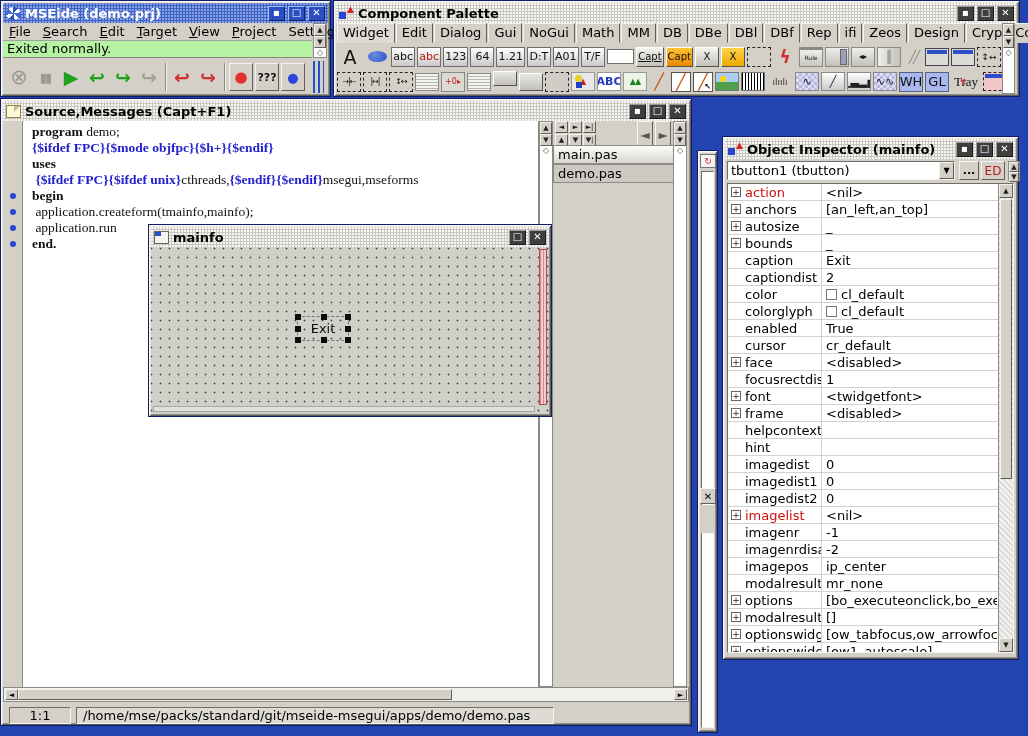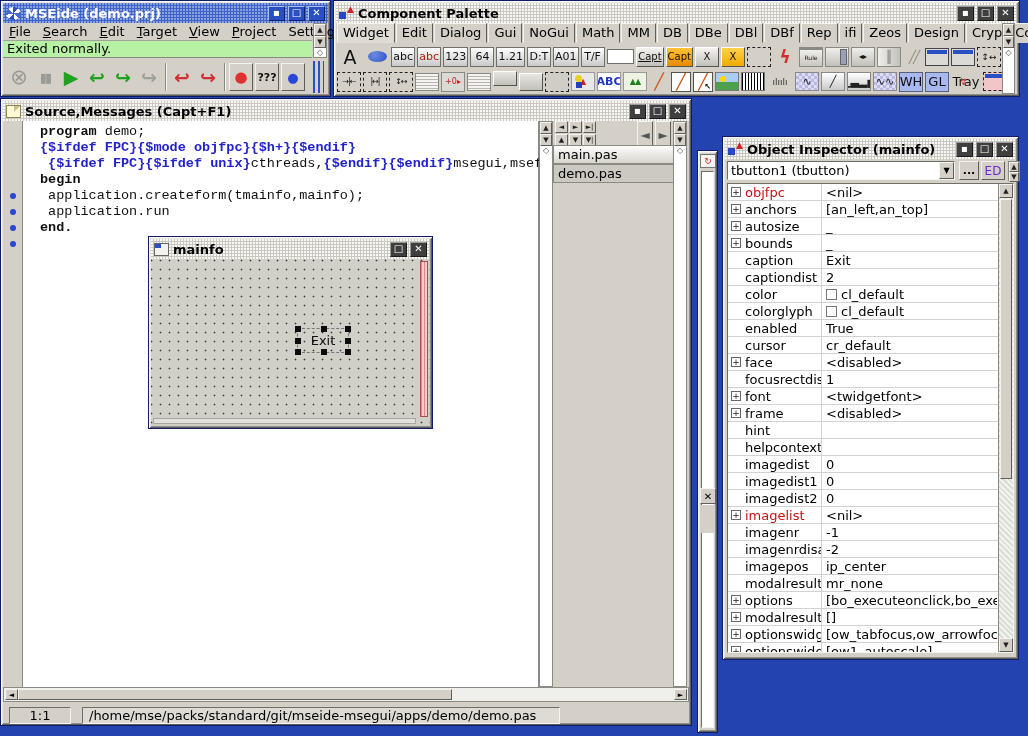--- a/index.html
+++ b/index.html
@@ -104,59 +104,59 @@
   .pic.brush.cur::after { content:"↖"; position:absolute; right:1px; bottom:0; font-size:8px; color:#111; }
   .pic.imagebox { width:28px; height:19px; border:1px solid #777; position:relative;
     background:linear-gradient(#aacdf4 0 55%, #4ea04e 55%); }
   .pic.imagebox::before { content:""; position:absolute; left:4px; top:3px; width:6px; height:6px; border-radius:50%; background:#ffd700; }
   .pic.barcodebox { width:28px; height:19px; border:1px solid #777;
     background:repeating-linear-gradient(90deg,#000 0 1px,#fff 1px 3px); }
   .pic.barsbox { font-size:9px; color:#333; min-width:26px; letter-spacing:0; }
   .pic.chartbox { width:26px; height:19px; border:1px solid #888; background:linear-gradient(#fff,#c9c9c9); font-size:11px; color:#222; }
   .pic.chartbox.check { background:repeating-conic-gradient(#b8b8e0 0 25%, #dcdcf4 0 50%); background-size:6px 6px; }
   .pic.bluebox { background:#aab8f0; border:1px solid #55607f; padding:0 3px; font-size:13px; }
-  .pic.traybox { font-size:13px; position:relative; min-width:30px; }
+  .pic.traybox { font-size:13px; position:relative; min-width:30px;font-family:Liberation Serif, serif; }
   .pic.traybox::after { content:"↯"; color:#d03030; position:absolute; left:8px; top:4px; font-size:10px; }
   .pic.pinkwin { width:26px; height:19px; border:1px dashed #222; background:#f2c6c6; position:relative; }
   .pic.pinkwin::before { content:""; position:absolute; left:1px; right:1px; top:1px; height:4px; background:#2a50c8; }
   #palette-scrollstrip { right:4px; top:22px; width:13px; height:71px; }
 
   
   #w-source { left:0; top:98px; width:692px; height:628px; }
   #editor { position:absolute; left:2px; top:22px; width:536px; height:566px; background:#fff; border-right:1px solid #8a8a84; }
   #gutter { position:absolute; left:0; top:0; width:20px; height:100%; background:#d4d0c8; border-right:1px solid #8a8a84; }
   .bpdot { position:absolute; left:7px; width:6px; height:6px; border-radius:50%; background:#2846d2; }
-  #code { position:absolute; left:37px; top:3px; right:0; font-family:Liberation Mono, monospace;
+  #code { position:absolute; left:29px; top:3px; right:0; font-family:Liberation Serif, serif;
     font-size:13.5px; line-height:16px; color:#111; }
   .cline { white-space:pre; height:16px; }
   .kw { font-weight:bold; }
   .dir { font-weight:bold; color:#2222cc; }
   #editor-vsb { left:538px; top:22px; width:14px; height:566px; }
   #src-rightpanel { position:absolute; left:552px; top:22px; width:138px; height:566px; }
   .navbtn { position:absolute; width:13px; height:12px; font-size:7px; display:flex; align-items:center; justify-content:center;
     background:#d4d0c8; border:1px solid; border-color:#f4f3ef #5f5f5a #5f5f5a #f4f3ef; color:#222; }
   .bignav { position:absolute; width:16px; height:28px; font-size:12px; display:flex; align-items:center; justify-content:center;
     background:#d4d0c8; border:1px solid; border-color:#f4f3ef #5f5f5a #5f5f5a #f4f3ef; color:#555; }
   #files-vsb { left:672px; top:22px; width:14px; height:566px; }
   .ftab { position:absolute; left:0; width:128px; height:19px; font-size:13px; padding:1px 4px 0;
     border:1px solid #8a8a84; background:#ccc9c2; white-space:nowrap; overflow:hidden; }
   .ftab.active { background:linear-gradient(#fdfdfb,#d8d5ce); }
   #src-hscroll { position:absolute; left:2px; right:2px; top:588px; height:15px; background:#efefeb; border:1px solid #8a8a84; }
   #src-hthumb { position:absolute; left:14px; top:1px; width:434px; height:11px; background:#d4d0c8;
     border:1px solid; border-color:#f4f3ef #5f5f5a #5f5f5a #f4f3ef; }
   .harrow { position:absolute; top:1px; width:13px; height:11px; font-size:7px; display:flex; align-items:center; justify-content:center;
     background:#d4d0c8; border:1px solid; border-color:#f4f3ef #5f5f5a #5f5f5a #f4f3ef; }
-  #src-statusbar { position:absolute; left:2px; right:2px; top:603px; height:27px; display:flex; gap:11px; align-items:center; padding:0 6px; }
+  #src-statusbar { position:absolute; left:2px; right:2px; top:603px; height:27px; display:flex; gap:5px; align-items:center; padding:0 6px; }
   .scell { height:17px; font-size:13px; padding:0 6px; display:flex; align-items:center;
     background:#d4d0c8; border:1px solid; border-color:#6f6f6a #f4f3ef #f4f3ef #6f6f6a; }
   #cell-pos { width:62px; justify-content:center; }
   #cell-path { width:478px; background:#dedbd4; white-space:nowrap; overflow:hidden; }
 
   
-  #w-form { left:148px; top:236px; width:285px; height:193px; z-index:6; }
+  #w-form { left:148px; top:224px; width:404px; height:193px; z-index:6; }
   #form-canvas { position:absolute; left:2px; top:22px; right:2px; bottom:2px; background-color:#d0cfc8;
     background-image: radial-gradient(#3c3c34 .9px, transparent 1.05px); background-size:9px 9px; background-position:5px 6px; }
   #form-redsb { position:absolute; right:2px; top:2px; bottom:9px; width:8px; border:1px solid #a85050;
     background:repeating-linear-gradient(90deg,#d98a8a 0 1px,#f6caca 1px 3px); }
   #form-sbarrows { position:absolute; right:1px; top:2px; width:10px; font-size:7px; color:#222; line-height:6px; text-align:center; }
   #form-htrack { position:absolute; left:2px; right:14px; bottom:2px; height:6px; background:#e2e0da; border:1px solid #a8a6a0; }
   #sel-rect { position:absolute; left:146px; top:69px; width:52px; height:25px; border:1px dashed #777;
     display:flex; align-items:center; justify-content:center; font-size:13px; color:#111; }
   .hdl { position:absolute; width:6px; height:6px; background:#0c0c0c; }
 
@@ -176,21 +176,21 @@
   #combo-row { position:absolute; left:4px; top:24px; right:4px; height:20px; }
   #component-combo { position:absolute; left:0; top:0; width:228px; height:19px; background:#fff;
     border:1px solid; border-color:#6f6f6a #f4f3ef #f4f3ef #6f6f6a; font-size:13px; padding:0 18px 0 3px;
     display:flex; align-items:center; white-space:nowrap; overflow:hidden; }
   #combo-drop { position:absolute; left:212px; top:1px; width:15px; height:17px; font-size:8px;
     background:#d4d0c8; border:1px solid; border-color:#f4f3ef #5f5f5a #5f5f5a #f4f3ef;
     display:flex; align-items:center; justify-content:center; }
   #more-btn { position:absolute; left:232px; top:0; width:20px; height:19px; font-size:11px; font-weight:bold;
     background:#d4d0c8; border:1px solid; border-color:#f4f3ef #5f5f5a #5f5f5a #f4f3ef;
     display:flex; align-items:center; justify-content:center; }
-  #ed-btn { position:absolute; left:254px; top:0; width:24px; height:19px; font-size:12px; color:#6d28d9;
+  #ed-btn { position:absolute; left:254px; top:0; width:24px; height:19px; font-size:12px; color:#b91c1c;
     background:#d4d0c8; border:1px solid; border-color:#f4f3ef #5f5f5a #5f5f5a #f4f3ef;
     display:flex; align-items:center; justify-content:center; }
   #insp-scrollstrip { left:281px; top:0; width:12px; height:20px; }
   #prop-grid { position:absolute; left:4px; top:46px; right:4px; bottom:6px; background:#fff;
     border:1px solid; border-color:#6f6f6a #f4f3ef #f4f3ef #6f6f6a; overflow:hidden; }
   .prow { display:flex; height:17px; align-items:stretch; border-bottom:1px solid #d2d2d2; }
   .pname { width:94px; display:flex; align-items:center; gap:4px; padding-left:3px; border-right:1px solid #d2d2d2;
     font-size:13px; white-space:nowrap; overflow:hidden; }
   .pname.red .ntext { color:#cc1111; }
   .expand { width:10px; height:10px; min-width:10px; border:1px solid #666; background:#fff; font-size:9px; line-height:8px;
@@ -370,20 +370,21 @@
   <div id="editor">
     <div id="gutter">
         <span class="bpdot" style="top: 72px;"></span>
         <span class="bpdot" style="top: 88px;"></span>
         <span class="bpdot" style="top: 104px;"></span>
         <span class="bpdot" style="top: 120px;"></span>
       </div>
     <div id="code">
         <div class="cline"><span class="kw">program</span><span> demo;</span></div>
         <div class="cline"><span class="dir">{$ifdef FPC}{$mode objfpc}{$h+}{$endif}</span></div>
+        <div class="cline"><span class="kw">uses</span></div>
         <div class="cline"><span> </span><span class="dir">{$ifdef FPC}{$ifdef unix}</span><span>cthreads,</span><span class="dir">{$endif}{$endif}</span><span>msegui,mseforms</span></div>
         <div class="cline"><span class="kw">begin</span></div>
         <div class="cline"><span> application.createform(tmainfo,mainfo);</span></div>
         <div class="cline"><span> application.run</span></div>
         <div class="cline"><span class="kw">end.</span></div>
       </div>
   </div>
   <div class="mini-sb" id="editor-vsb">
     <span class="sbtn">▲</span>
     <span class="sbtn">▼</span>
@@ -473,21 +474,21 @@
     <div class="mini-sb" id="insp-scrollstrip">
       <span class="sbtn" style="height:10px">▲</span>
       <span class="sbtn" style="height:10px">▼</span>
     </div>
   </div>
   <div id="prop-grid">
     <div id="prop-rows">
         <div class="prow">
           <div class="pname red">
             <span class="expand">+</span>
-            <span class="ntext">objfpc</span>
+            <span class="ntext">action</span>
           </div>
           <div class="pval">
             <span class="vtext">&lt;nil&gt;</span>
           </div>
         </div>
         <div class="prow">
           <div class="pname">
             <span class="expand">+</span>
             <span class="ntext">anchors</span>
           </div>
@@ -601,30 +602,30 @@
             <span class="expand">+</span>
             <span class="ntext">frame</span>
           </div>
           <div class="pval">
             <span class="vtext">&lt;disabled&gt;</span>
           </div>
         </div>
         <div class="prow">
           <div class="pname">
             <span class="expand none"></span>
+            <span class="ntext">helpcontext</span>
+          </div>
+          <div class="pval">
+            <span class="vtext"></span>
+          </div>
+        </div>
+        <div class="prow">
+          <div class="pname">
+            <span class="expand none"></span>
             <span class="ntext">hint</span>
-          </div>
-          <div class="pval">
-            <span class="vtext"></span>
-          </div>
-        </div>
-        <div class="prow">
-          <div class="pname">
-            <span class="expand none"></span>
-            <span class="ntext">helpcontext</span>
           </div>
           <div class="pval">
             <span class="vtext"></span>
           </div>
         </div>
         <div class="prow">
           <div class="pname">
             <span class="expand none"></span>
             <span class="ntext">imagedist</span>
           </div>

